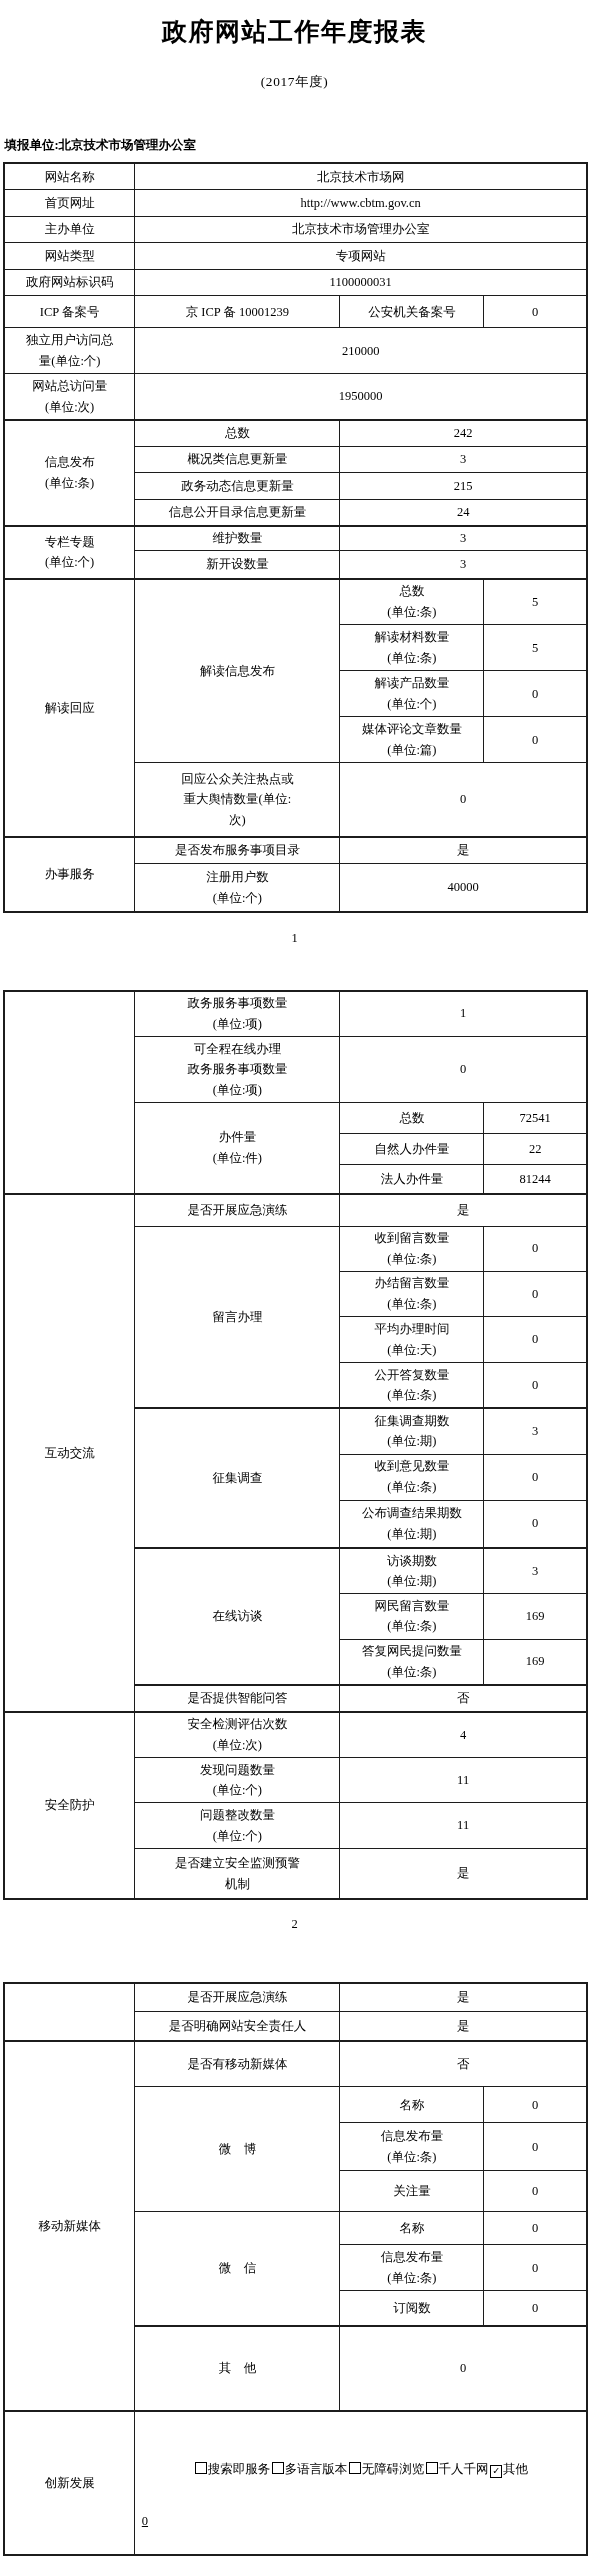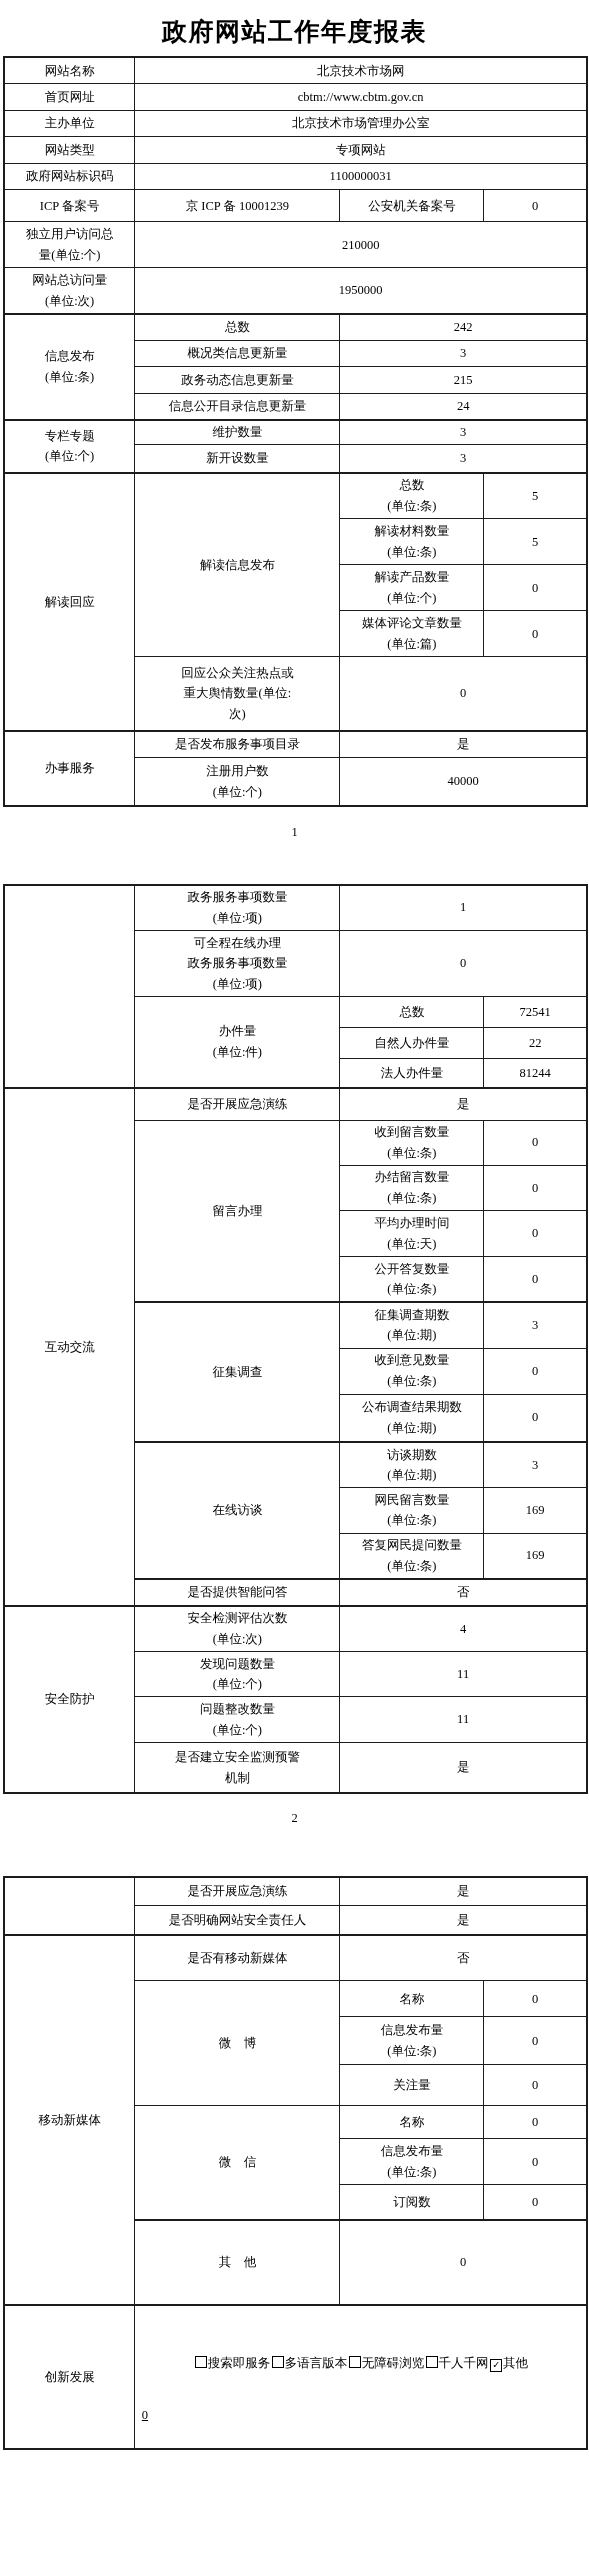--- a/index.html
+++ b/index.html
@@ -21,36 +21,38 @@
        vertical-align:-1.5px;font-size:9.6px;line-height:9.6px;font-weight:700;text-align:center;
        font-family:"DejaVu Sans",sans-serif;}
   .otherval{display:block;width:10.3px;margin-top:8.8px;text-decoration:underline;font-size:12.5px;}
 </style>
 </head>
 <body>
 
 <div>
 
   <h1 class="title">政府网站工作年度报表</h1>
+  <div class="subtitle">(2017年度)</div>
+  <div class="unit-line">填报单位:北京技术市场管理办公室</div>
 
   <table class="rpt t1">
     <colgroup>
         <col style="width:131px">
         <col style="width:205px">
         <col style="width:144px">
         <col style="width:103px">
       </colgroup>
     <tbody>
         <tr style="height:26.5px">
       <td>网站名称</td>
       <td colspan="3">北京技术市场网</td>
     </tr>
     <tr style="height:26.5px">
       <td>首页网址</td>
-      <td colspan="3">cbtm://www.cbtm.gov.cn</td>
+      <td colspan="3">http://www.cbtm.gov.cn</td>
     </tr>
     <tr style="height:26.5px">
       <td>主办单位</td>
       <td colspan="3">北京技术市场管理办公室</td>
     </tr>
     <tr style="height:26.5px">
       <td>网站类型</td>
       <td colspan="3">专项网站</td>
     </tr>
     <tr style="height:26.5px">

